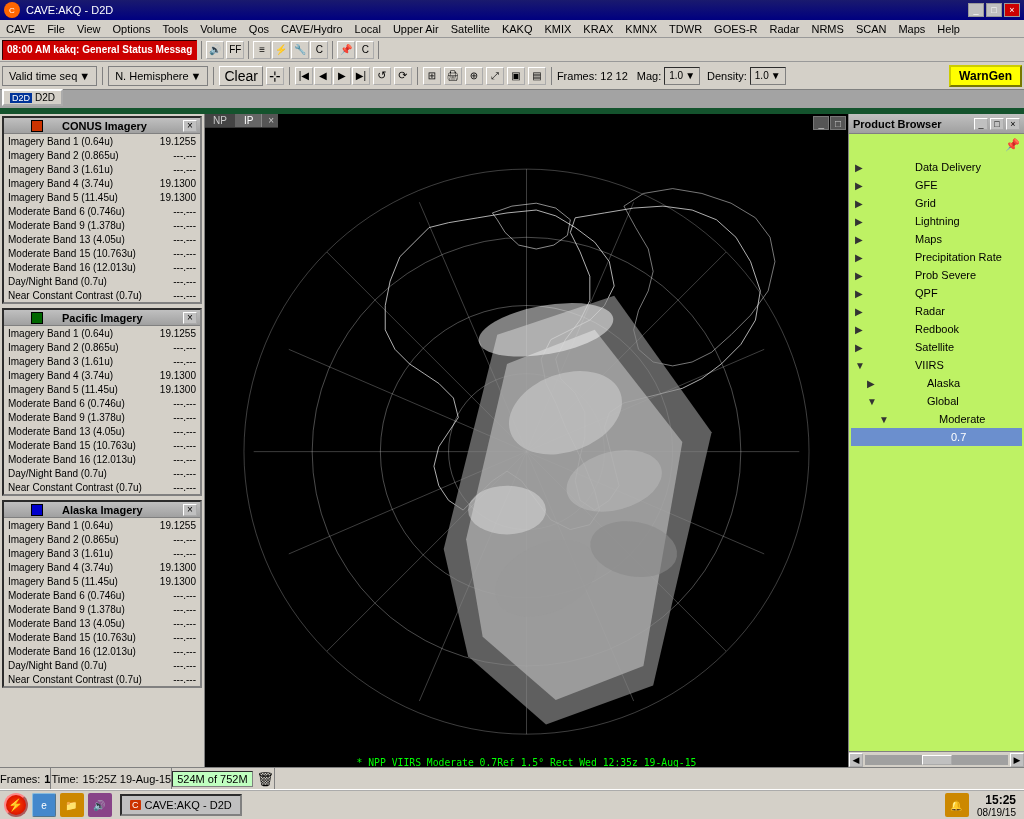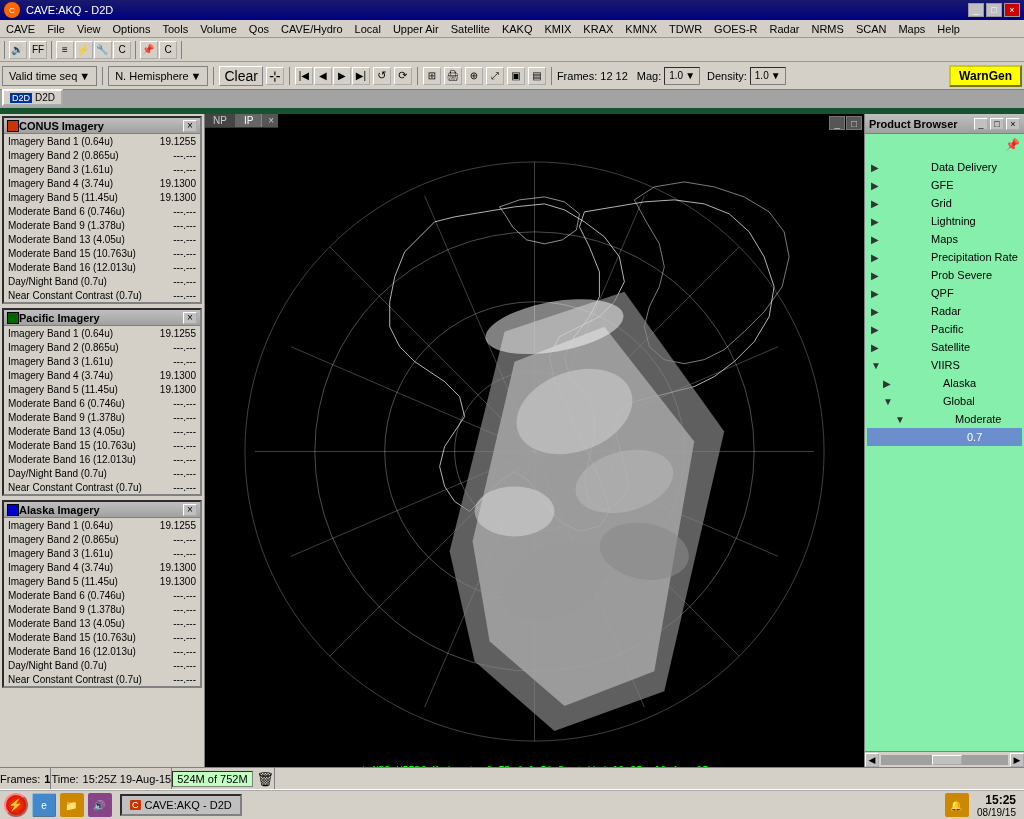--- a/index.html
+++ b/index.html
@@ -27,34 +27,34 @@
     .d2d-btn { background: #d4d0c8; border: 2px outset #fff; padding: 1px 6px; font-size: 10px; cursor: pointer; display: flex; align-items: center; gap: 3px; }
 
     
     #main-content { display: flex; height: calc(819px - 20px - 18px - 24px - 28px - 28px - 22px); }
 
     
     #left-panel { width: 205px; background: #d4d0c8; display: flex; flex-direction: column; overflow-y: auto; border-right: 1px solid #808080; }
 
     .imagery-section { border: 2px inset #808080; margin: 2px; background: #d4d0c8; }
     .imagery-header { background: linear-gradient(to bottom, #c0c0c0, #a0a0a0); display: flex; align-items: center; justify-content: space-between; padding: 1px 3px; height: 16px; border-bottom: 1px solid #808080; }
-    .imagery-header-left { display: flex; align-items: center; gap: 0; }
+    .imagery-header-left { display: flex; align-items: center; gap: 19px; margin-left: 24px; }
     .section-icon { width: 12px; height: 12px; background: #003399; border: 1px solid #000; display: flex; align-items: center; justify-content: center; }
     .imagery-title { font-size: 11px; font-weight: bold; color: #000; }
     .close-x { font-size: 10px; cursor: pointer; background: #c0c0c0; border: 1px outset #fff; width: 14px; height: 12px; display: flex; align-items: center; justify-content: center; }
 
     .imagery-row { display: flex; justify-content: space-between; padding: 0 4px; height: 14px; align-items: center; }
     .imagery-label { font-size: 10px; color: #000; }
     .imagery-value { font-size: 10px; color: #000; }
 
     
     #map-area { flex: 1; background: #000; position: relative; overflow: hidden; }
 
     
-    #right-panel { width: 160px; background: #86efac; border-left: 1px solid #808080; display: flex; flex-direction: column; }
+    #right-panel { width: 176px; background: #bef264; border-left: 1px solid #808080; display: flex; flex-direction: column; }
     .panel-header { background: linear-gradient(to bottom, #c0c0c0, #a0a0a0); display: flex; align-items: center; justify-content: space-between; padding: 2px 4px; height: 20px; border-bottom: 1px solid #808080; }
     .panel-title { font-size: 11px; font-weight: bold; }
     .panel-controls { display: flex; gap: 2px; }
     .panel-ctrl-btn { font-size: 9px; cursor: pointer; background: #c0c0c0; border: 1px outset #fff; width: 14px; height: 12px; display: flex; align-items: center; justify-content: center; }
     
     .pin-icon { color: #666; font-size: 12px; cursor: pointer; padding: 2px; }
     
     .tree-container { flex: 1; overflow-y: auto; padding: 2px; }
     .tree-item { display: flex; align-items: center; height: 18px; cursor: pointer; padding-left: 4px; }
     .tree-arrow { font-size: 10px; margin-right: 2px; color: #333; width: 10px; }
@@ -143,20 +143,21 @@
   <span class="menu-item">GOES-R</span>
   <span class="menu-item">Radar</span>
   <span class="menu-item">NRMS</span>
   <span class="menu-item">SCAN</span>
   <span class="menu-item">Maps</span>
   <span class="menu-item">Help</span>
 </div>
 
 <div id="toolbar1">
 
+  <div style="background:#cc0000;color:white;padding:1px 4px;font-size:10px;font-weight:bold;border:1px inset #800000;height:20px;display:flex;align-items:center;">08:00 AM kakq: General Status Messag</div>
 
   <div class="tb-sep"></div>
 
   <div style="display:flex;align-items:center;gap:2px;">
     <div class="nav-btn" style="font-size:10px;">🔊</div>
     <div class="nav-btn" style="font-size:10px;">FF</div>
   </div>
 
   <div class="tb-sep"></div>
 
@@ -545,21 +546,21 @@
       <div class="tree-item">
         <span class="tree-arrow">▶</span>
         <span class="tree-label">QPF</span>
       </div>
       <div class="tree-item">
         <span class="tree-arrow">▶</span>
         <span class="tree-label">Radar</span>
       </div>
       <div class="tree-item">
         <span class="tree-arrow">▶</span>
-        <span class="tree-label">Pacific</span>
+        <span class="tree-label">Redbook</span>
       </div>
       <div class="tree-item">
         <span class="tree-arrow">▶</span>
         <span class="tree-label">Satellite</span>
       </div>
 
       <div class="tree-item">
         <span class="tree-arrow">▼</span>
         <span class="tree-label">VIIRS</span>
       </div>

